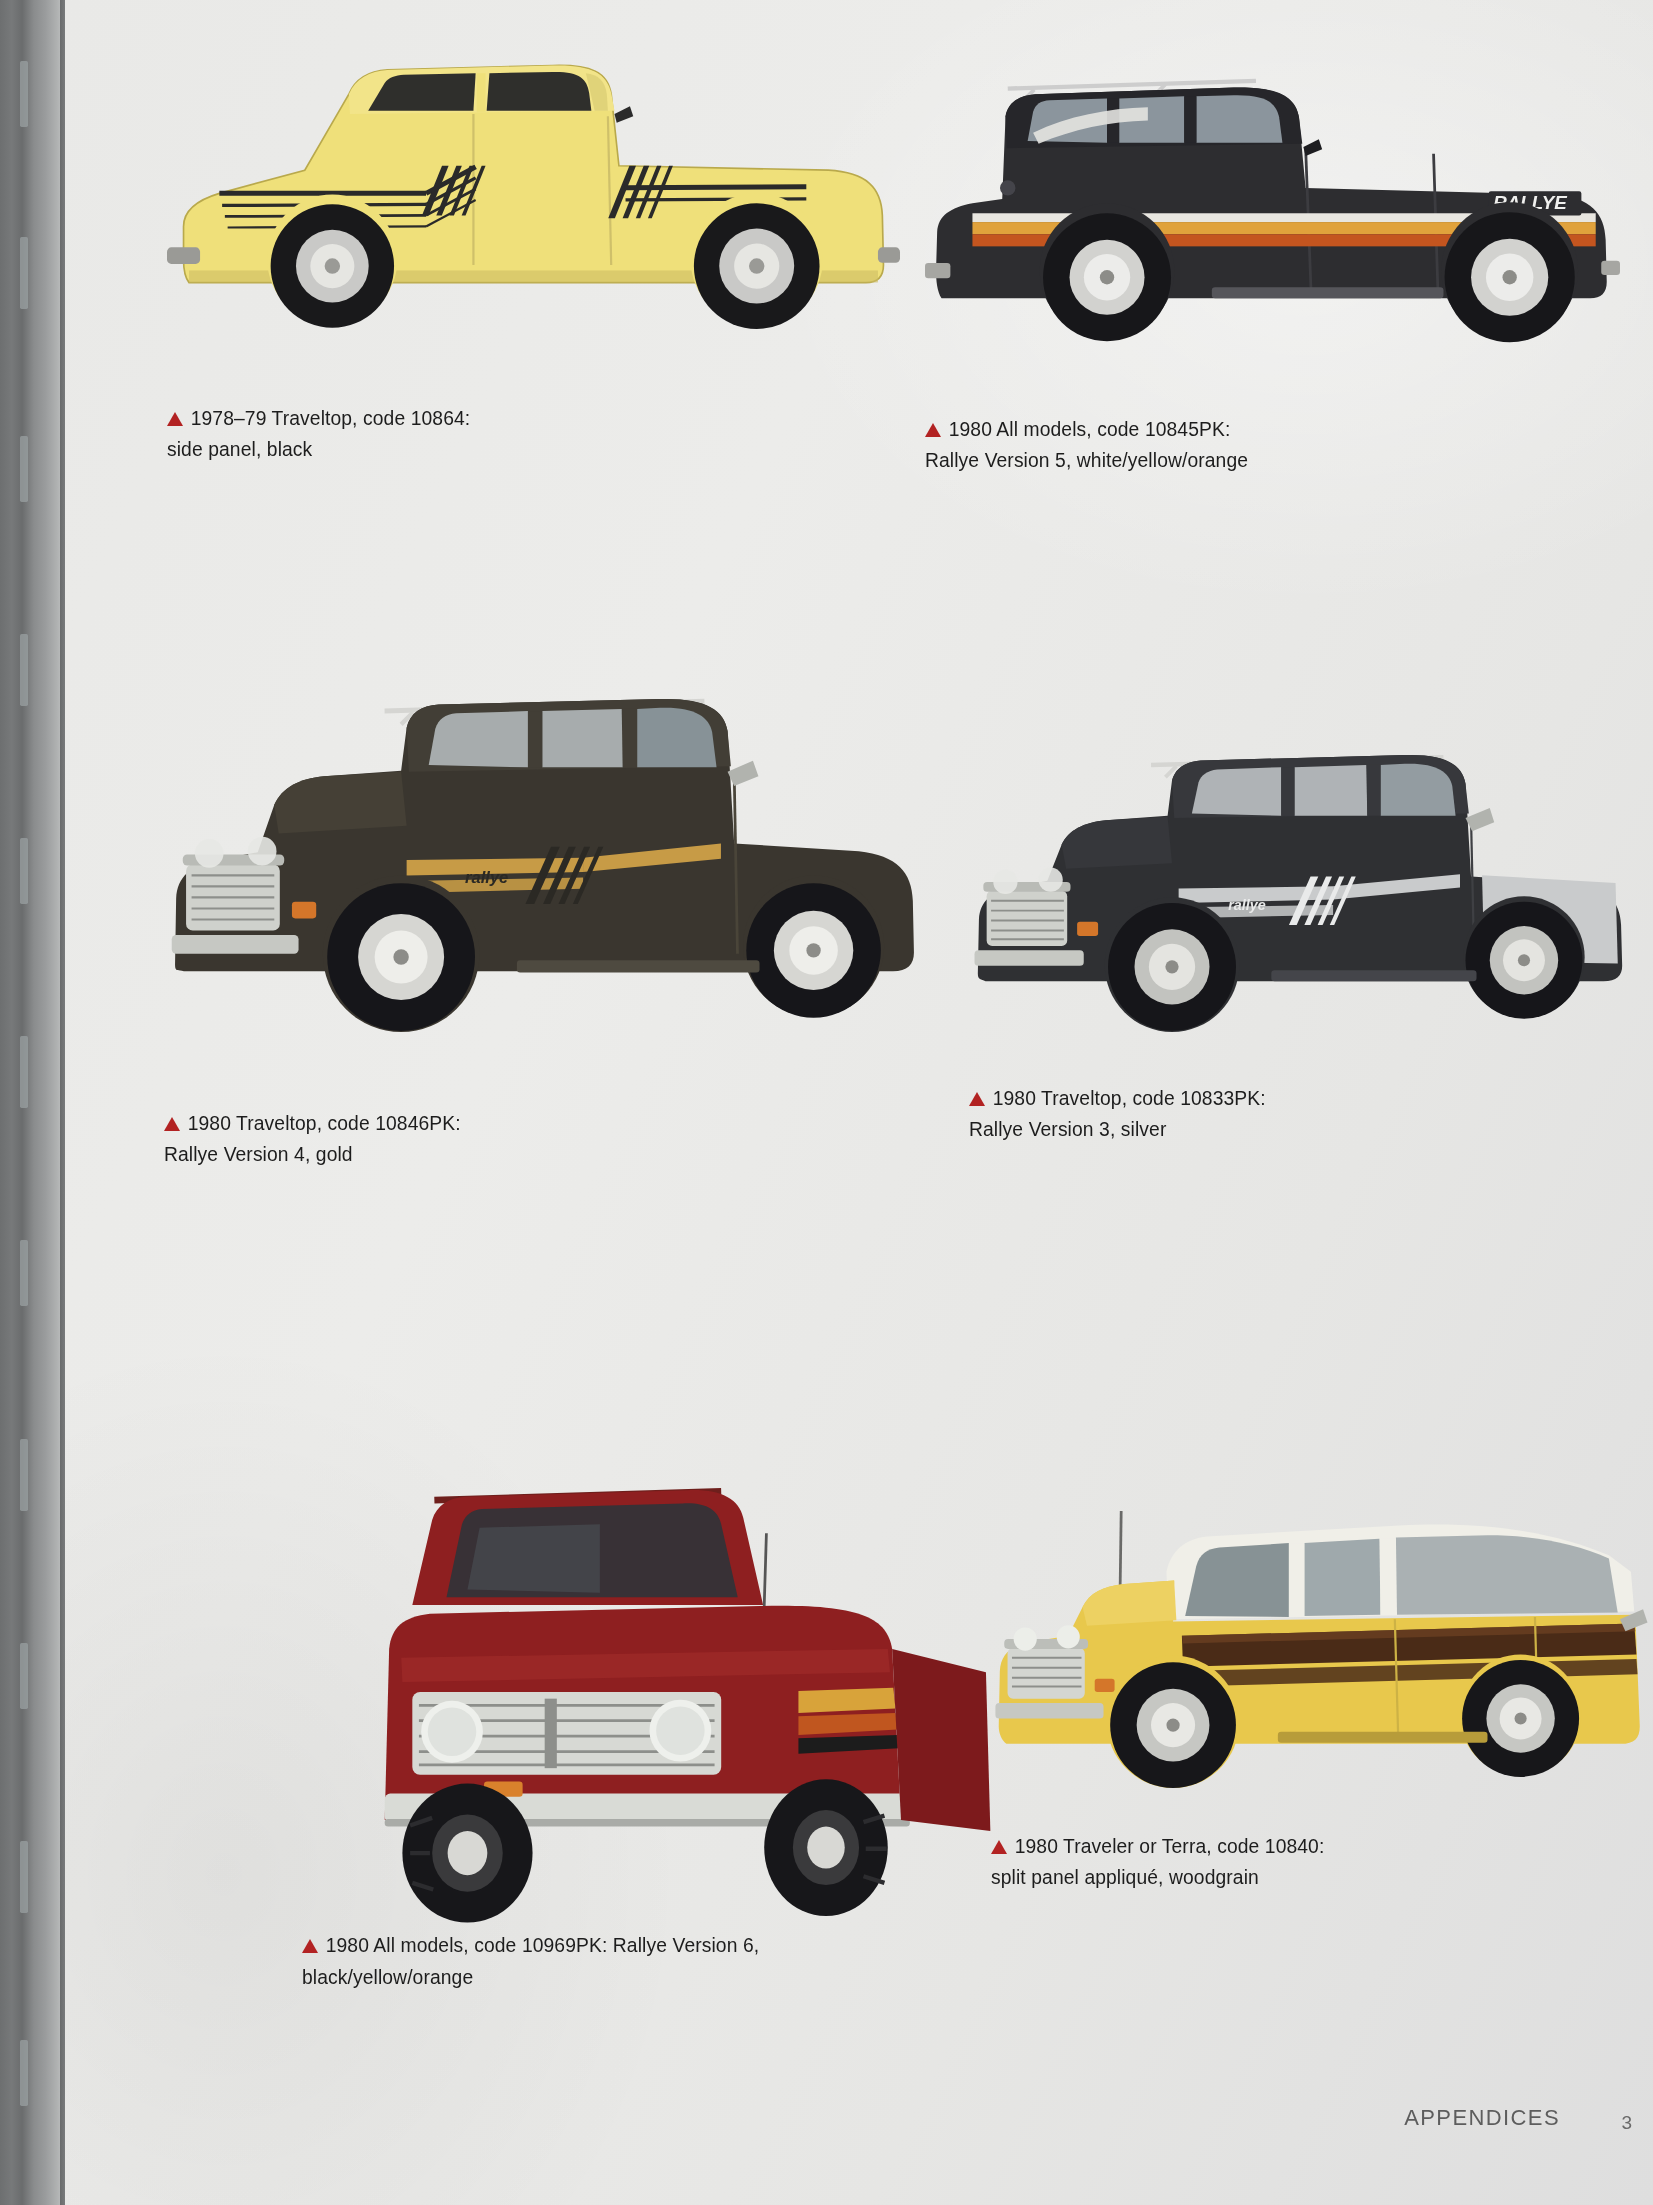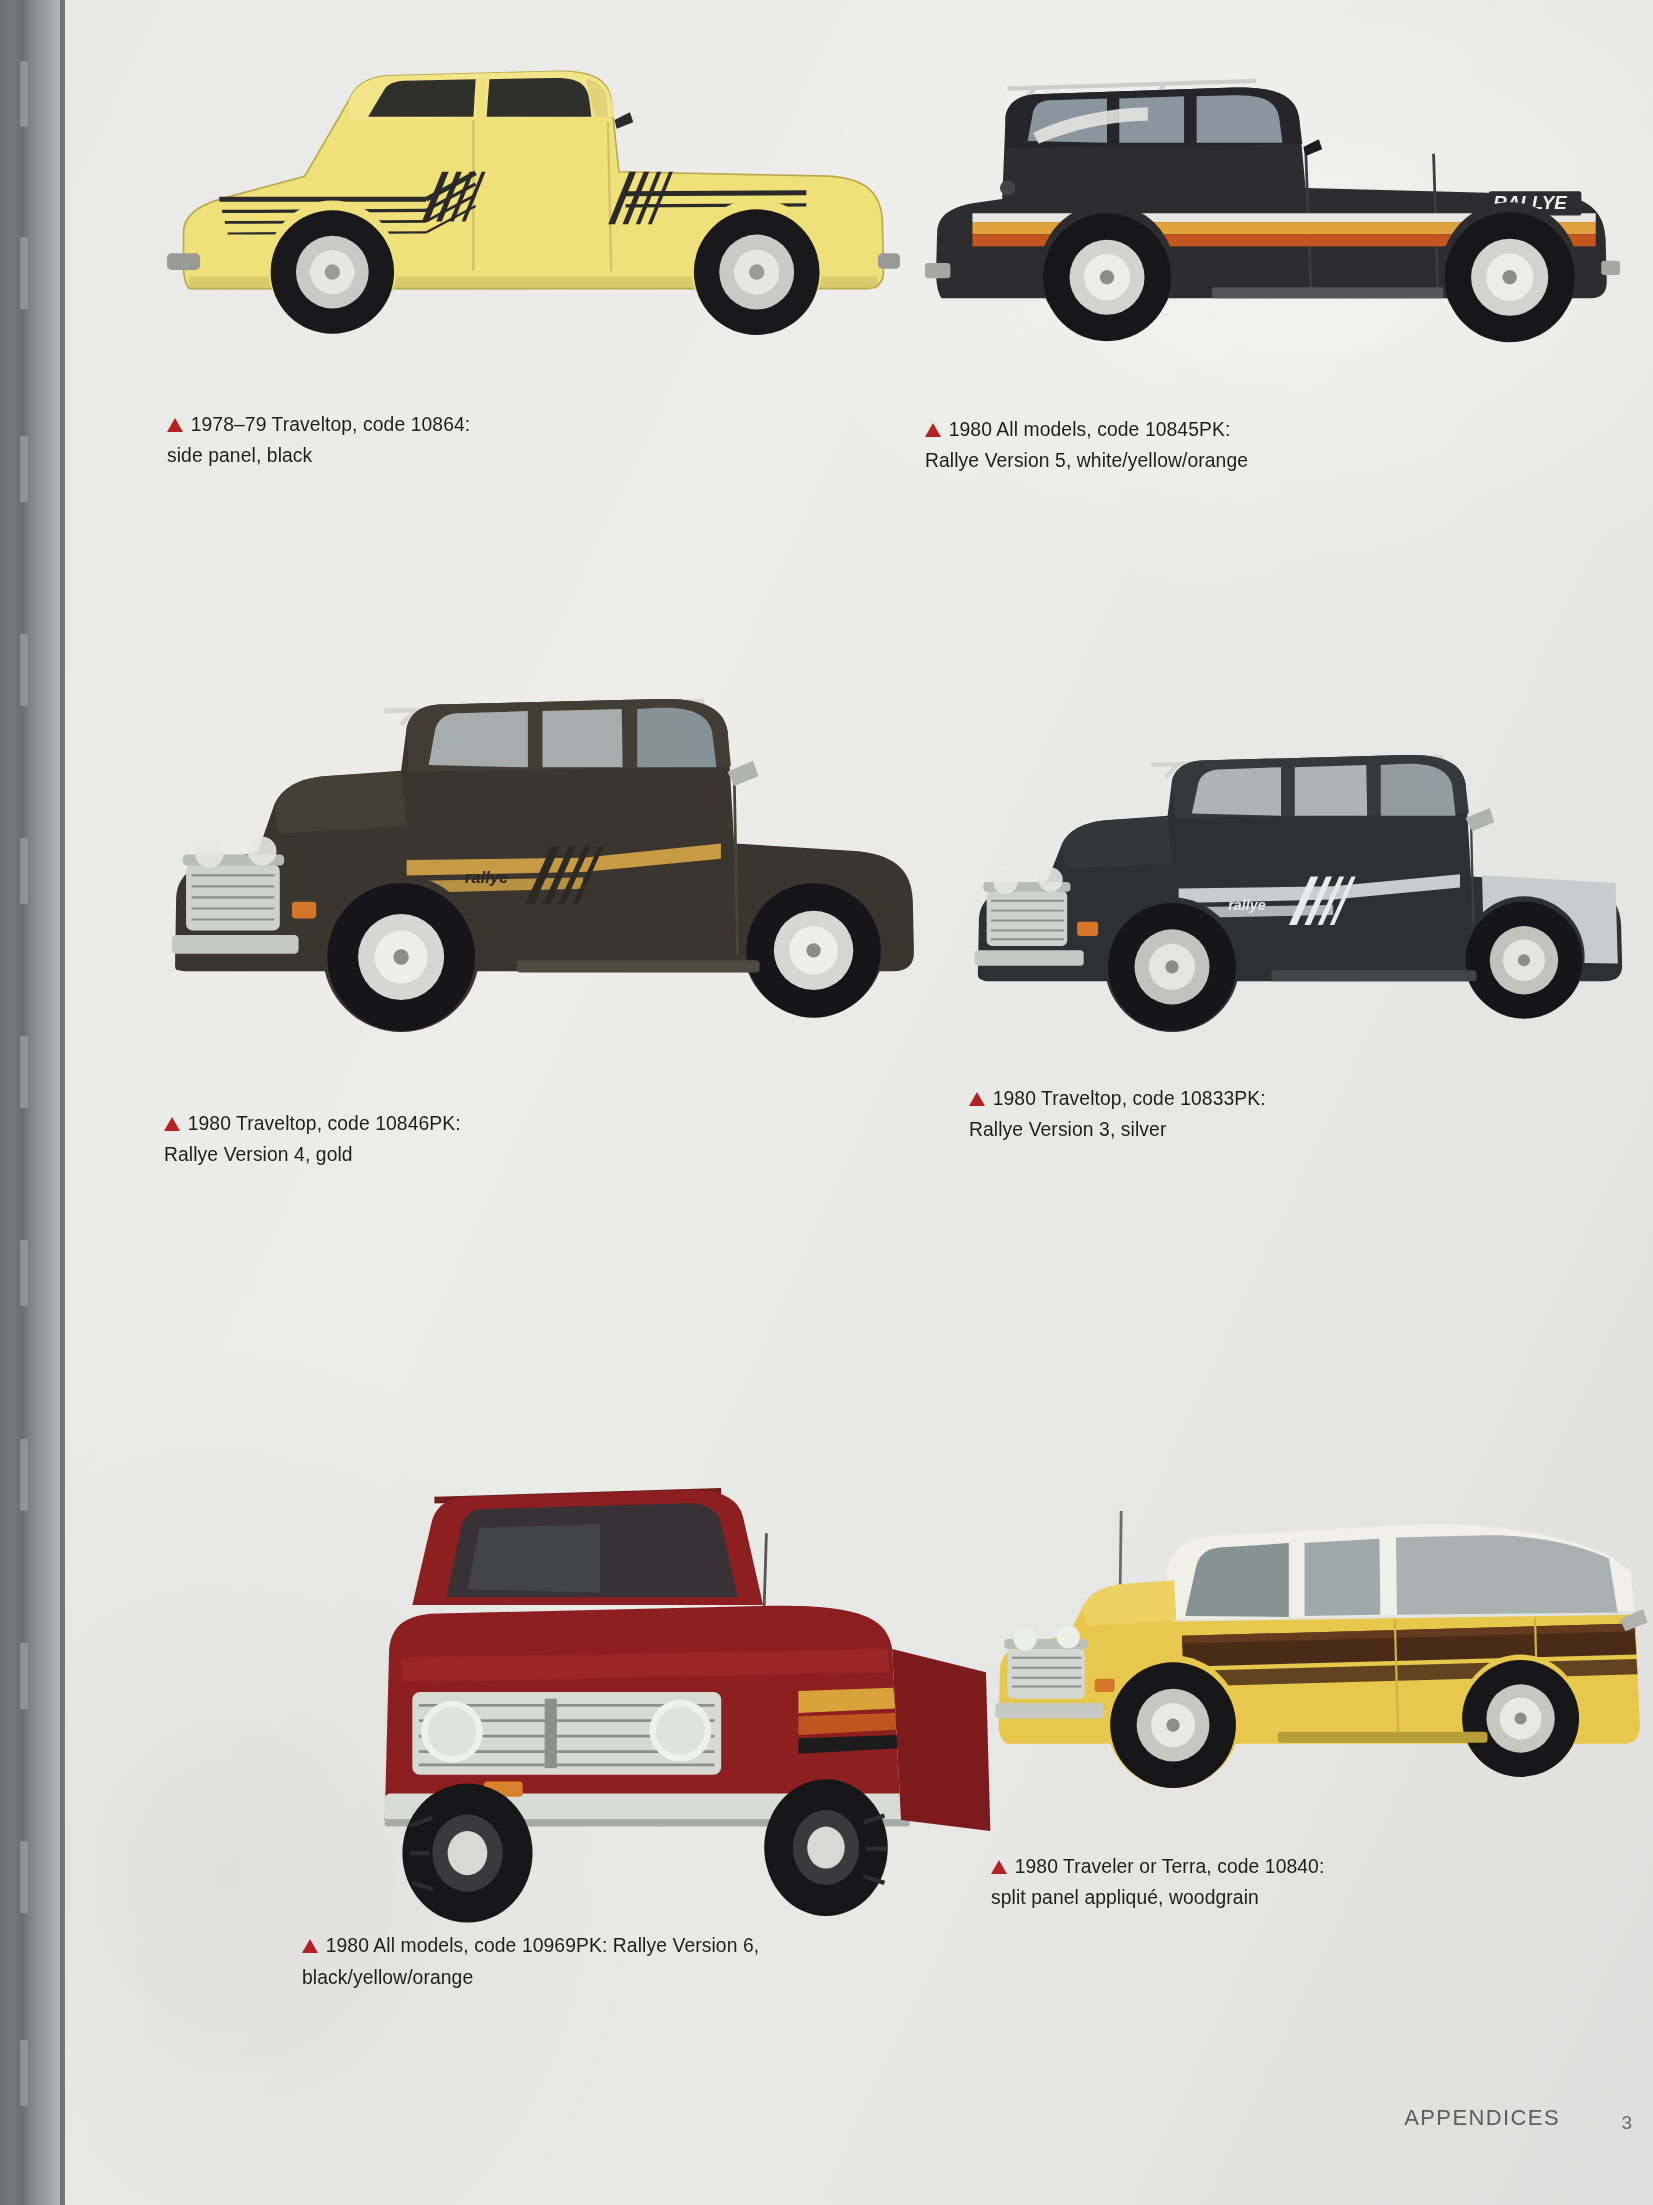--- a/index.html
+++ b/index.html
@@ -129,21 +129,21 @@
     <div class="gutter-stitch" style="top:1439px;height:72px;"></div>
     <div class="gutter-stitch" style="top:1643px;height:66px;"></div>
     <div class="gutter-stitch" style="top:1841px;height:72px;"></div>
     <div class="gutter-stitch" style="top:2040px;height:66px;"></div>
   </div>
   <div class="gutter-shadow"></div>
 
   <div class="page">
     <div class="page-sheen"></div>
 
-    <div class="figure" style="left:102px; top:34px; width:733px;">
+    <div class="figure" style="left:102px; top:28px; width:733px;">
       <div class="photo">
         <svg class="truck" viewBox="0 0 1330 640">
 
           <path d="M30,420 L30,360 C30,330 55,312 95,300 L250,258
                    L330,120 C342,92 368,78 400,76 L700,68
                    C770,66 800,80 806,120 L820,250
                    L1200,258 C1270,262 1296,290 1298,340 L1300,430
                    C1300,452 1290,462 1268,462 L40,462 C32,452 30,440 30,420 Z" fill="#efe07a" stroke="#b9a94c" stroke-width="3"></path>
 
           <path d="M330,120 C342,92 368,78 400,76 L700,68 C768,66 798,82 806,118 L812,150 L332,156 Z" fill="#f2e489"></path>
@@ -528,21 +528,21 @@
           <circle cx="960" cy="416" r="106" fill="#17171a"></circle>
           <circle cx="960" cy="416" r="62" fill="#c6c7c3"></circle>
           <circle cx="960" cy="416" r="38" fill="#e8e8e4"></circle>
           <circle cx="960" cy="416" r="11" fill="#8c8c88"></circle>
 
           <rect x="520" y="440" width="380" height="20" rx="6" fill="#b79c3a"></rect>
 
           <path d="M1140,236 L1182,218 L1190,242 L1150,258 Z" fill="#b1b3ae"></path>
         </svg>
       </div>
-      <div class="caption" style="margin-top:20px;">
+      <div class="caption" style="">
         <span class="tri"></span><span>1980 Traveler or Terra, code 10840:</span>
         <span class="cap-line2">split panel appliqué, woodgrain</span>
       </div>
     </div>
 
     <div class="footer-appendices">APPENDICES</div>
     <div class="folio">3</div>
 
   </div>
 </div>

